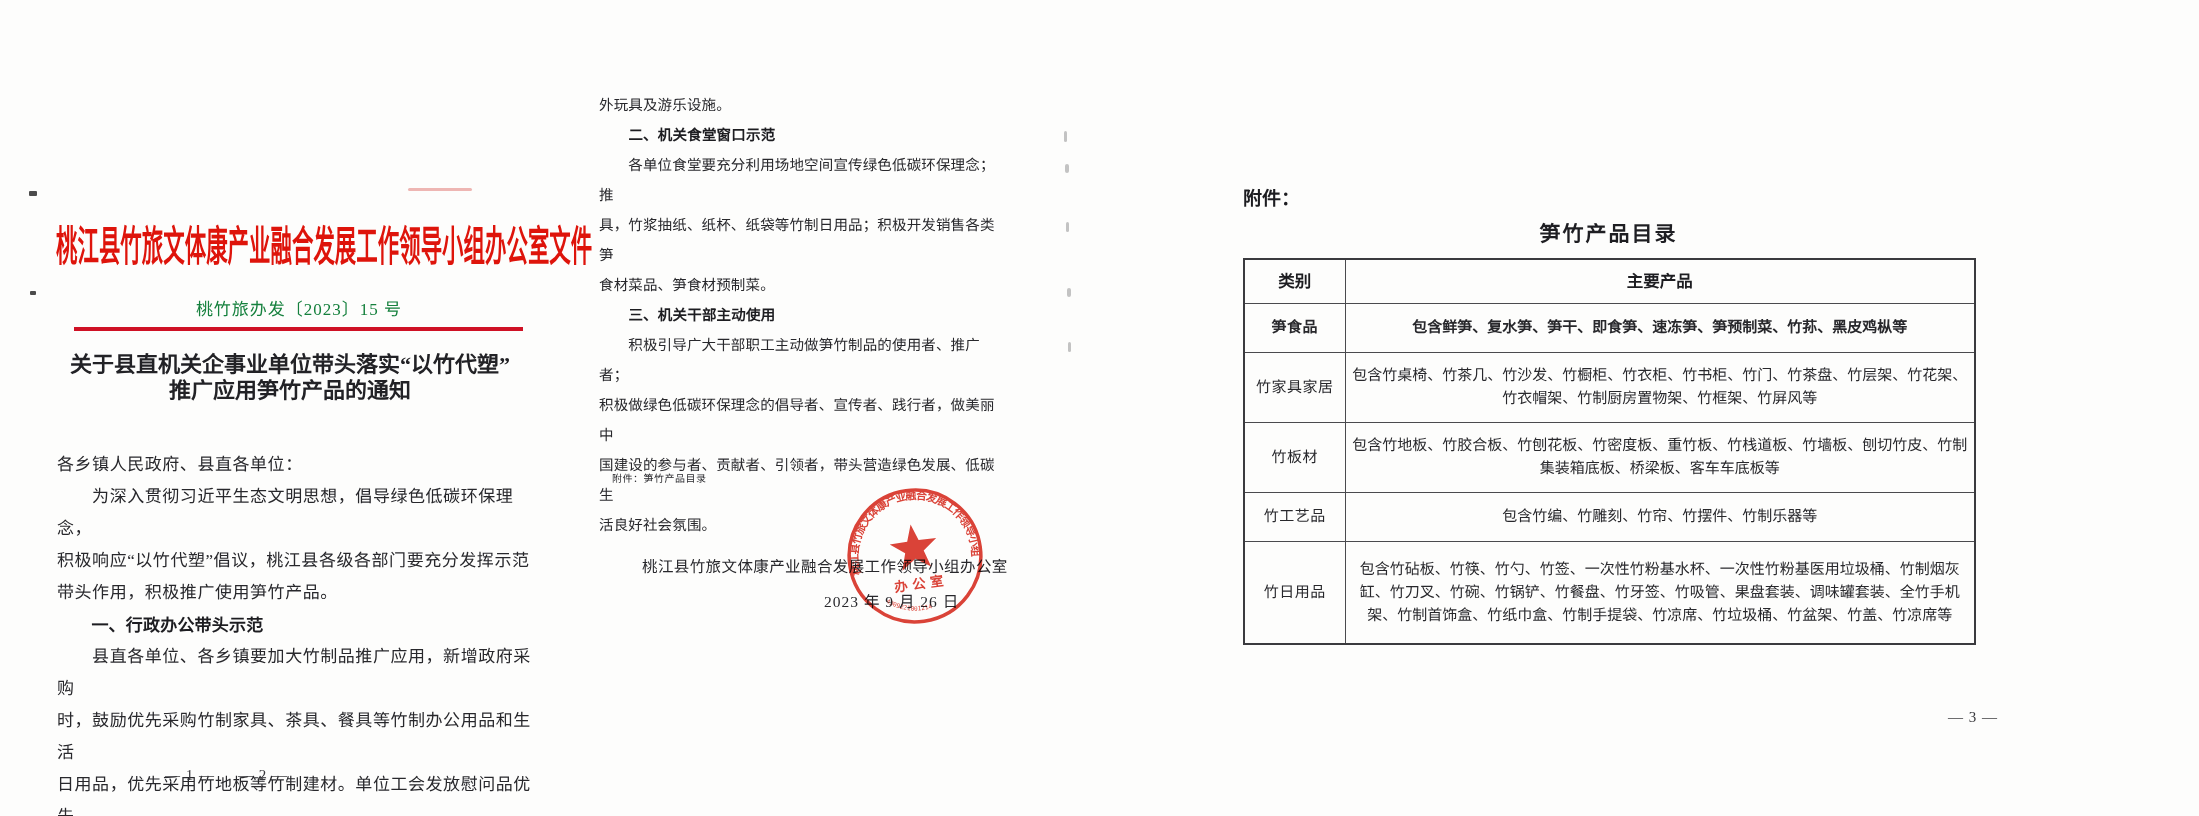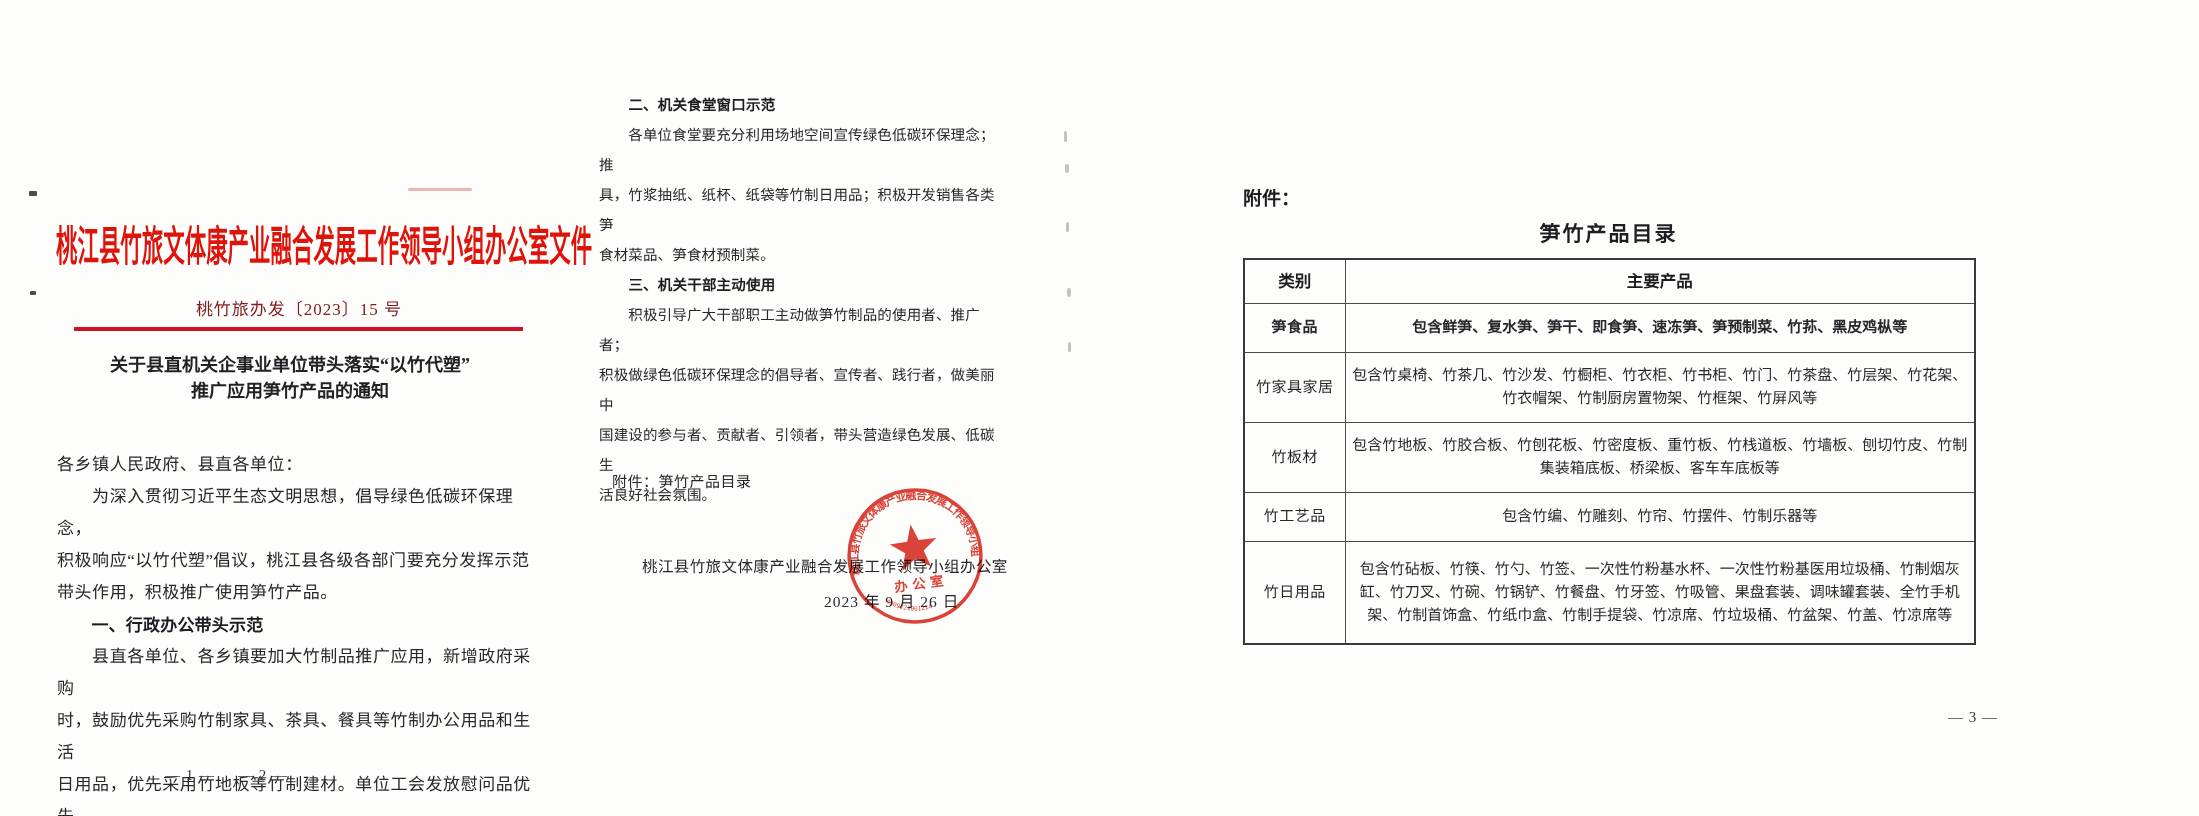--- a/index.html
+++ b/index.html
@@ -10,34 +10,34 @@
   .canvas{position:relative;width:2199px;height:816px;background:#fdfdfc;}
 
   
   .org-banner{
     position:absolute;left:56px;top:212px;width:900px;white-space:nowrap;
     font-size:39px;font-weight:bold;color:#de140b;
     transform:scale(0.55,1.08);transform-origin:0 0;
     font-family:"Liberation Serif","DejaVu Serif",serif;
   }
   .doc-number{position:absolute;left:75px;top:295px;width:448px;text-align:center;
-    font-size:17px;letter-spacing:1px;color:#7f1d1d;}
+    font-size:17px;letter-spacing:1px;color:#15803d;}
   .red-line{position:absolute;left:74px;top:327px;width:449px;height:4px;background:#cf1125;}
   .doc-title{position:absolute;left:57px;top:352px;width:466px;text-align:center;
-    font-size:18px;font-weight:bold;line-height:26px;color:#222226;}
+    font-size:22px;font-weight:bold;line-height:26px;color:#222226;}
   .p1-body{position:absolute;left:57px;top:449px;width:481px;
     font-size:17px;line-height:32px;letter-spacing:0.55px;}
   .bold-line{font-weight:bold;font-family:"DejaVu Sans","Liberation Sans",sans-serif;
     letter-spacing:0.2px;color:#1d1d21;}
   .page-footer{position:absolute;font-size:15px;color:#38383c;letter-spacing:1px;}
 
   
   .p2-body{position:absolute;left:599px;top:90px;width:409px;
     font-size:14.5px;line-height:30px;letter-spacing:0.15px;}
-  .p2-attachment{position:absolute;left:612px;top:470px;font-size:15px;letter-spacing:0.5px;}
+  .p2-attachment{position:absolute;left:612px;top:470px;font-size:10px;letter-spacing:0.5px;}
   .p2-signer{position:absolute;left:642px;top:554px;font-size:15.5px;letter-spacing:0.4px;}
   .p2-date{position:absolute;left:824px;top:589px;font-size:15.5px;letter-spacing:1px;}
   .seal{position:absolute;left:843px;top:484px;width:144px;height:144px;
     transform:rotate(-8deg);mix-blend-mode:multiply;opacity:0.92;}
 
   
   .p3-attachment{position:absolute;left:1243px;top:183px;font-size:19px;font-weight:bold;
     font-family:"DejaVu Sans","Liberation Sans",sans-serif;color:#1d1d21;}
   .p3-title{position:absolute;left:1243px;top:217px;width:731px;text-align:center;
     font-size:21px;font-weight:bold;letter-spacing:2px;color:#1e1e22;}
@@ -85,20 +85,21 @@
       <div>带头作用，积极推广使用笋竹产品。</div>
       <div class="bold-line">　　一、行政办公带头示范</div>
       <div>　　县直各单位、各乡镇要加大竹制品推广应用，新增政府采购</div>
       <div>时，鼓励优先采购竹制家具、茶具、餐具等竹制办公用品和生活</div>
       <div>日用品，优先采用竹地板等竹制建材。单位工会发放慰问品优先</div>
     </div>
 
   <div class="page-footer" style="left:165px;top:767px;">— 1 —</div>
 
   <div class="p2-body">
+      <div>外玩具及游乐设施。</div>
       <div class="bold-line">　　二、机关食堂窗口示范</div>
       <div>　　各单位食堂要充分利用场地空间宣传绿色低碳环保理念；推</div>
       <div>具，竹浆抽纸、纸杯、纸袋等竹制日用品；积极开发销售各类笋</div>
       <div>食材菜品、笋食材预制菜。</div>
       <div class="bold-line">　　三、机关干部主动使用</div>
       <div>　　积极引导广大干部职工主动做笋竹制品的使用者、推广者；</div>
       <div>积极做绿色低碳环保理念的倡导者、宣传者、践行者，做美丽中</div>
       <div>国建设的参与者、贡献者、引领者，带头营造绿色发展、低碳生</div>
       <div>活良好社会氛围。</div>
     </div>

